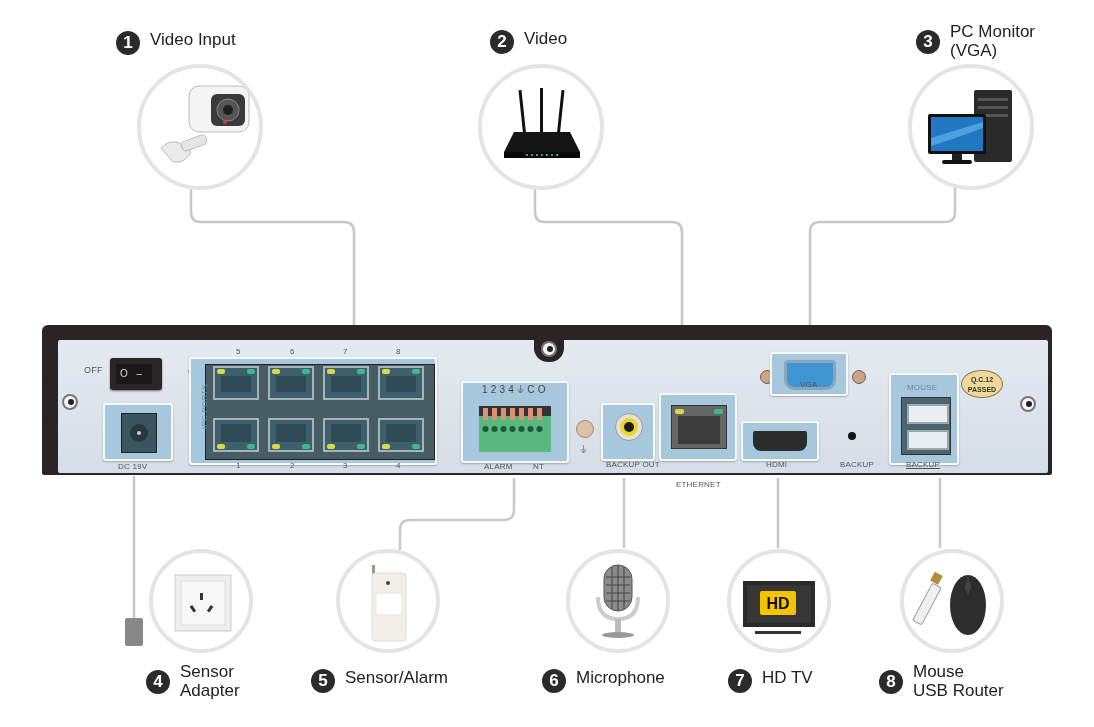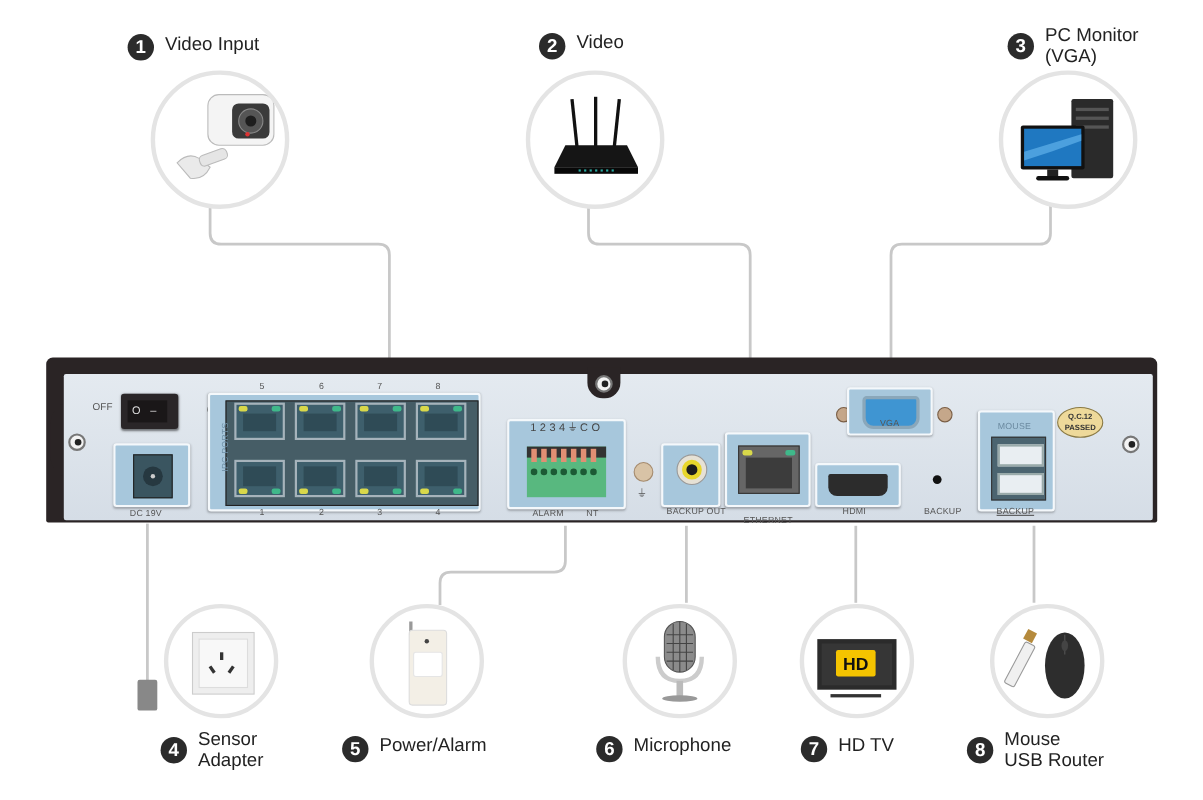--- a/index.html
+++ b/index.html
@@ -226,21 +226,21 @@
 </div>
 <div class="tiny" style="left:606px; top:460px;">BACKUP OUT</div>
 
 <div class="blue-box" style="left:659px; top:393px; width:78px; height:68px;">
   <div class="abs" style="left:10px; top:10px; width:54px; height:42px; background:#666; border:1px solid #333;">
     <span class="abs" style="left:3px;top:3px;width:9px;height:5px;border-radius:2px;background:#d8d84a"></span>
     <span class="abs" style="right:3px;top:3px;width:9px;height:5px;border-radius:2px;background:#3fb88a"></span>
     <div class="abs" style="left:6px; top:10px; right:6px; bottom:4px; background:#3c3c3c;"></div>
   </div>
 </div>
-<div class="tiny" style="left:676px; top:468px;">ETHERNET</div>
+<div class="tiny" style="left:676px; top:480px;">ETHERNET</div>
 
 <div class="abs" style="left:760px; top:370px; width:12px; height:12px; border-radius:50%; background:#c5a78a; border:1px solid #7a5e45;"></div>
 <div class="abs" style="left:852px; top:370px; width:12px; height:12px; border-radius:50%; background:#c5a78a; border:1px solid #7a5e45;"></div>
 <div class="blue-box" style="left:770px; top:352px; width:78px; height:44px;">
   <div class="abs" style="left:12px; top:6px; width:52px; height:30px; background:#3f95d2; border:3px solid #8aa7ba; border-radius:4px 4px 10px 10px; box-sizing:border-box;"></div>
 </div>
 <div class="tiny" style="left:800px; top:380px;">VGA</div>
 
 <div class="blue-box" style="left:741px; top:421px; width:78px; height:40px;">
   <div class="abs" style="left:10px; top:8px; width:54px; height:20px; background:#2c2c2c; border-radius:2px 2px 8px 8px;"></div>
@@ -322,21 +322,21 @@
 <div class="callout" style="left:146px; top:662px;">
   <span class="num" style="margin-top:8px">4</span>
   <div class="label">
       <div>Sensor</div>
       <div>Adapter</div>
     </div>
 </div>
 <div class="callout" style="left:311px; top:668px;">
   <span class="num">5</span>
   <div class="label">
-      <div>Power/Alarm</div>
+      <div>Sensor/Alarm</div>
     </div>
 </div>
 <div class="callout" style="left:542px; top:668px;">
   <span class="num">6</span>
   <div class="label">
       <div>Microphone</div>
     </div>
 </div>
 <div class="callout" style="left:728px; top:668px;">
   <span class="num">7</span>

